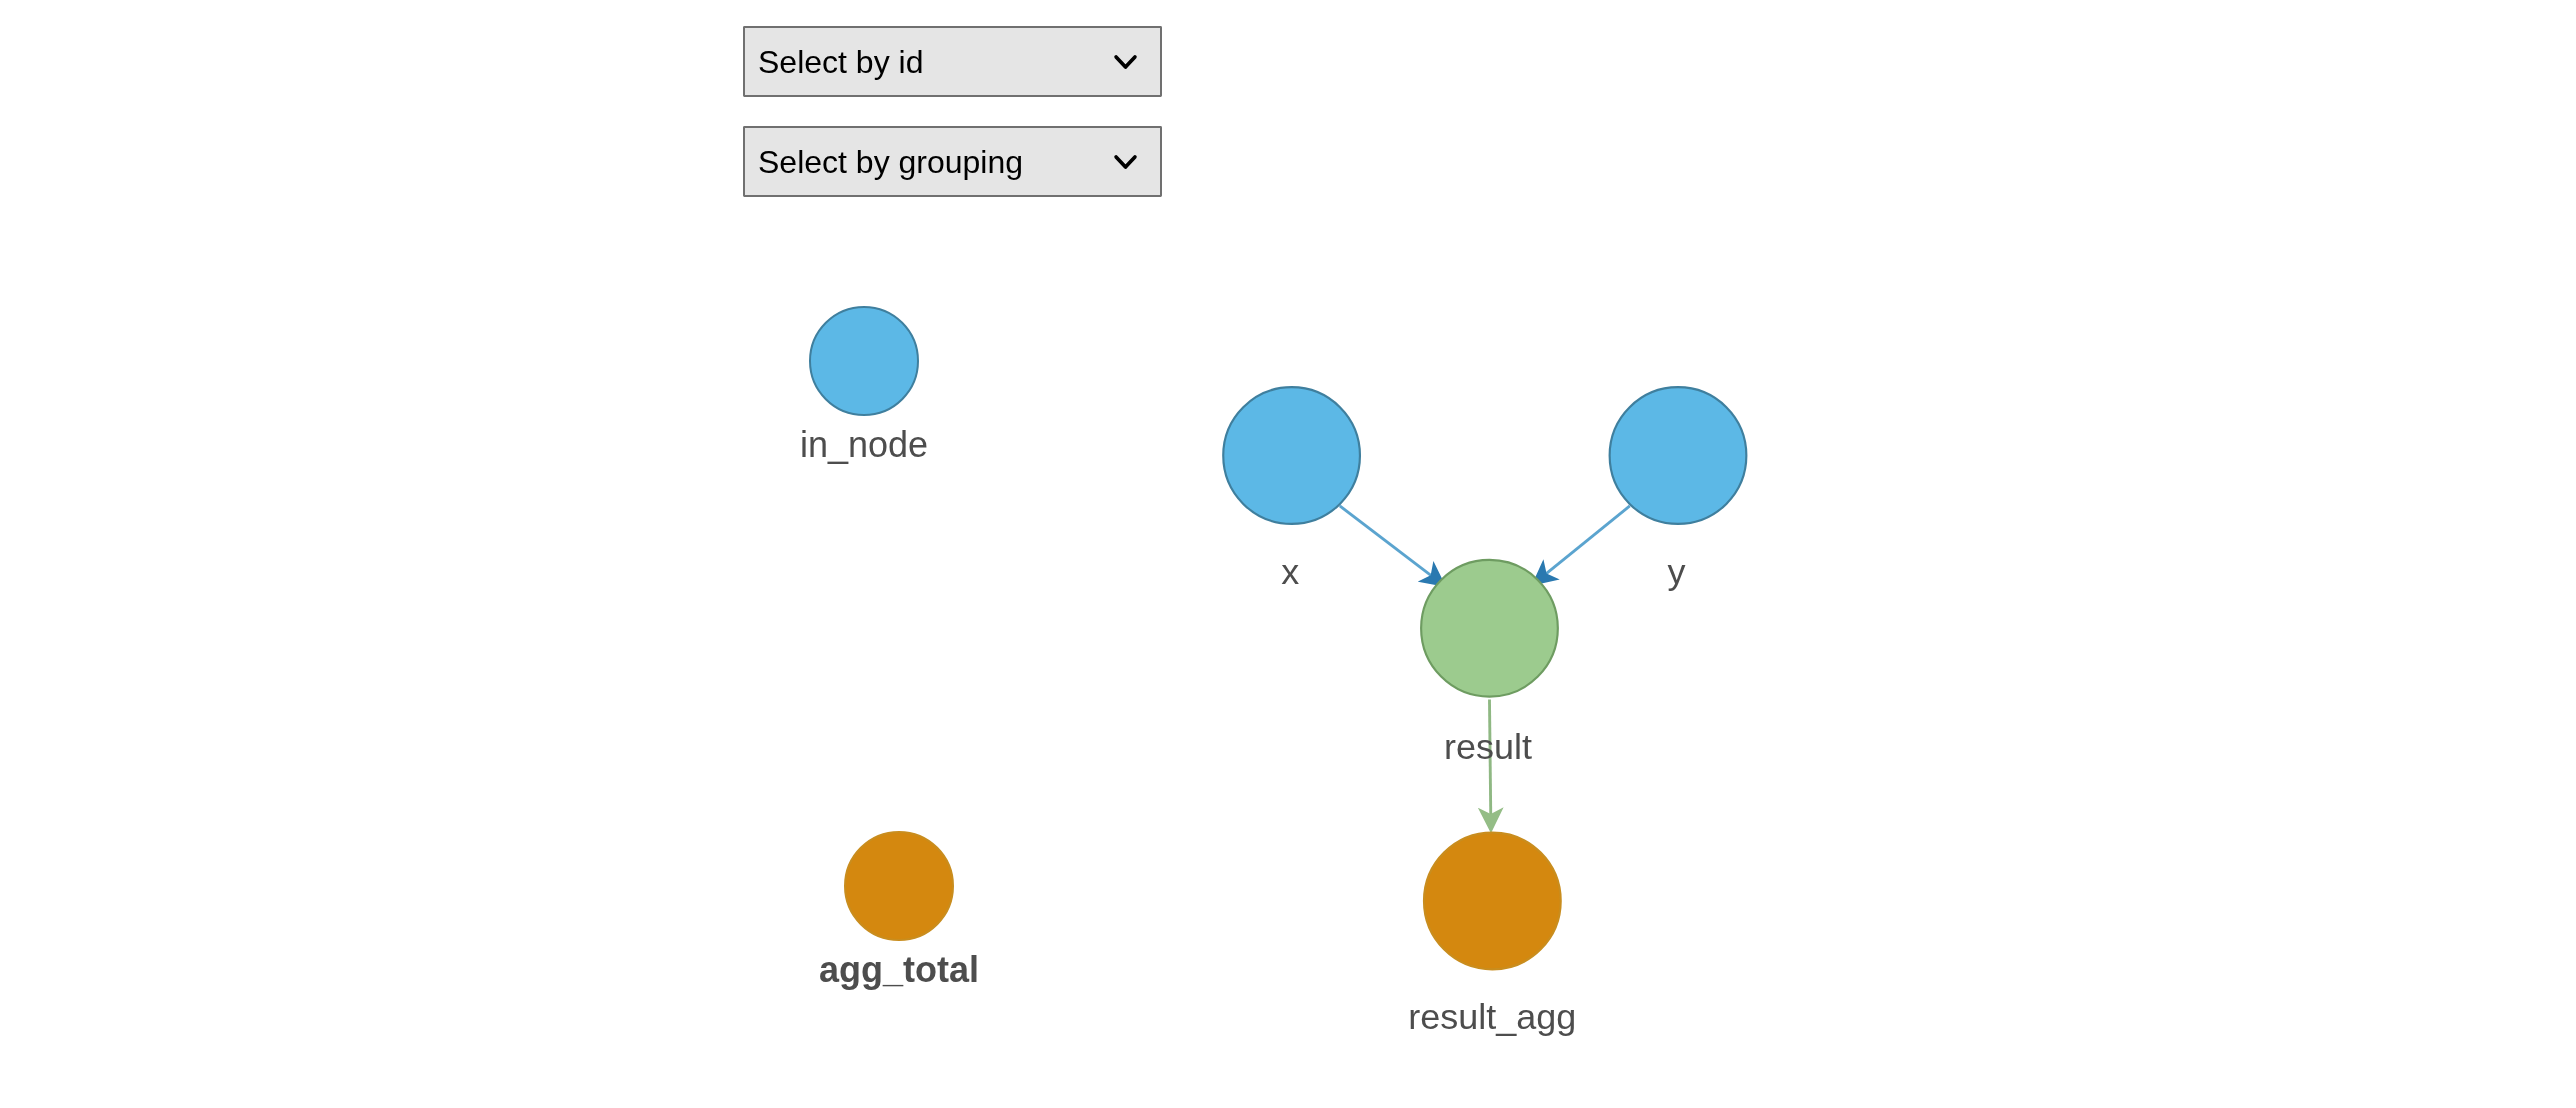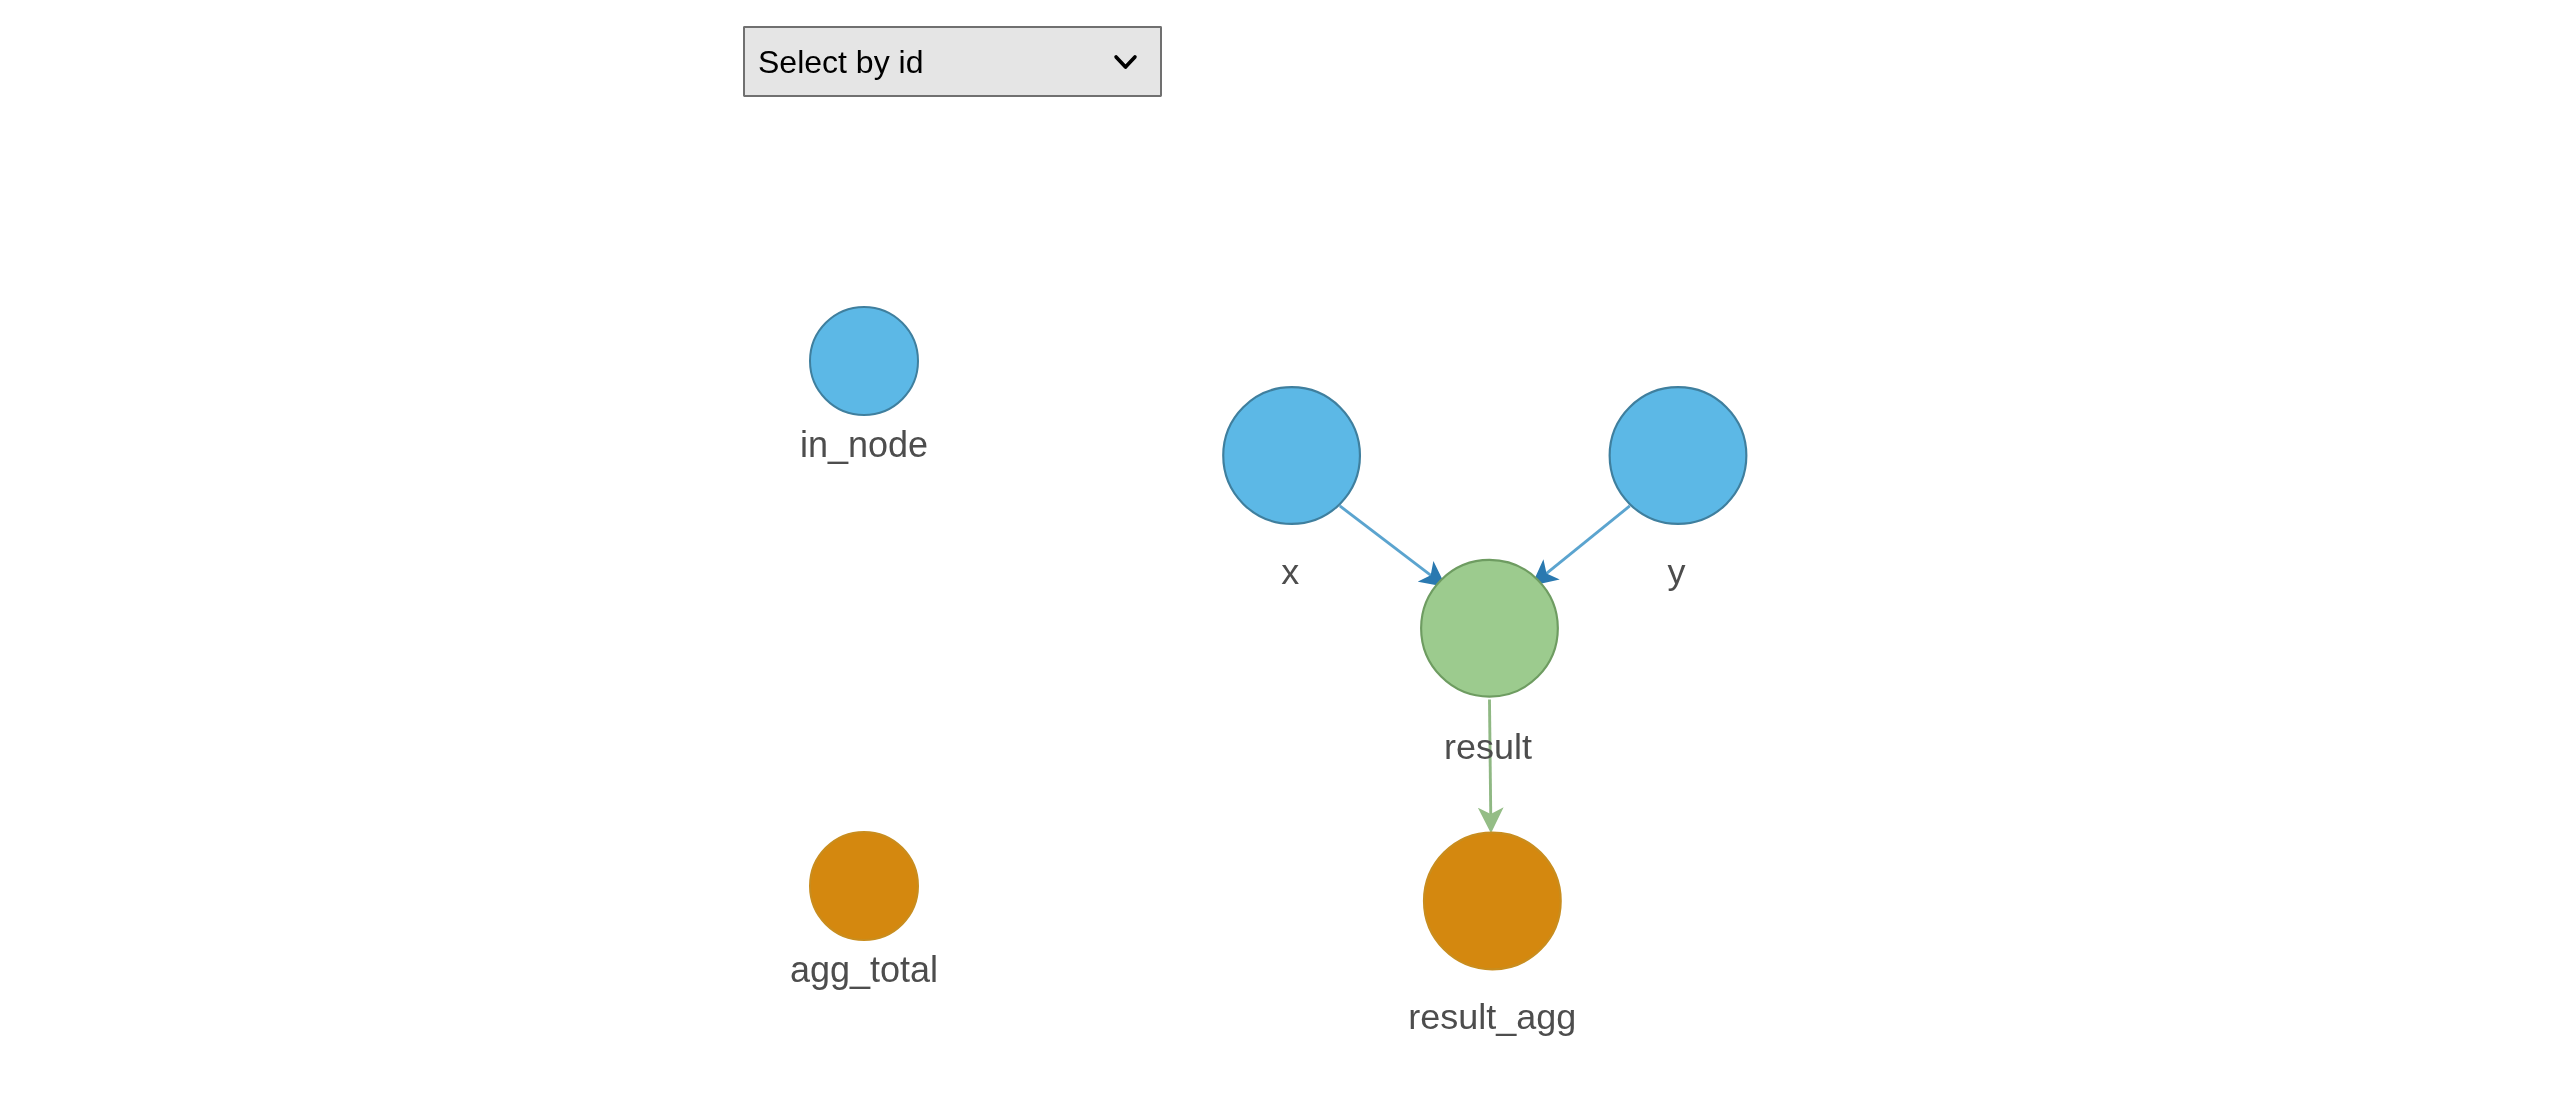--- a/index.html
+++ b/index.html
@@ -104,32 +104,40 @@
 
   <div class="select-wrap">
     <span class="select-label">Select by id</span>
     <span class="chevron">
       <svg viewBox="0 0 40 40" width="29" height="29" aria-hidden="true">
         <path d="M7 13 L20 27 L33 13" fill="none" stroke="#000000" stroke-width="5" stroke-linecap="round" stroke-linejoin="round"></path>
       </svg>
     </span>
   </div>
 
+  <div class="select-wrap">
+    <span class="select-label">Select by grouping</span>
+    <span class="chevron">
+      <svg viewBox="0 0 40 40" width="29" height="29" aria-hidden="true">
+        <path d="M7 13 L20 27 L33 13" fill="none" stroke="#000000" stroke-width="5" stroke-linecap="round" stroke-linejoin="round"></path>
+      </svg>
+    </span>
+  </div>
 
 </div>
 
 <div id="legend">
 
   <div class="legend-item" style="left:713px; top:306px;">
     <div class="legend-swatch" style="background:#5cb8e6; border:2.2px solid #3f7f9e;"></div>
     <div class="legend-label">in_node</div>
   </div>
 
 
-  <div class="legend-item" style="left:713px; top:831px;">
+  <div class="legend-item" style="left:748px; top:831px;font-weight:bold;">
     <div class="legend-swatch" style="background:#d4880f; border:2.2px solid #c98d1e;"></div>
     <div class="legend-label">agg_total</div>
   </div>
 
 </div>
 
 <svg id="graph" viewBox="0 0 3580 1541" width="2576" height="1109">
 
   <defs>
     <marker id="arrow-blue" viewBox="0 0 12 12" refX="10" refY="6" markerWidth="9" markerHeight="9" orient="auto-start-reverse">

